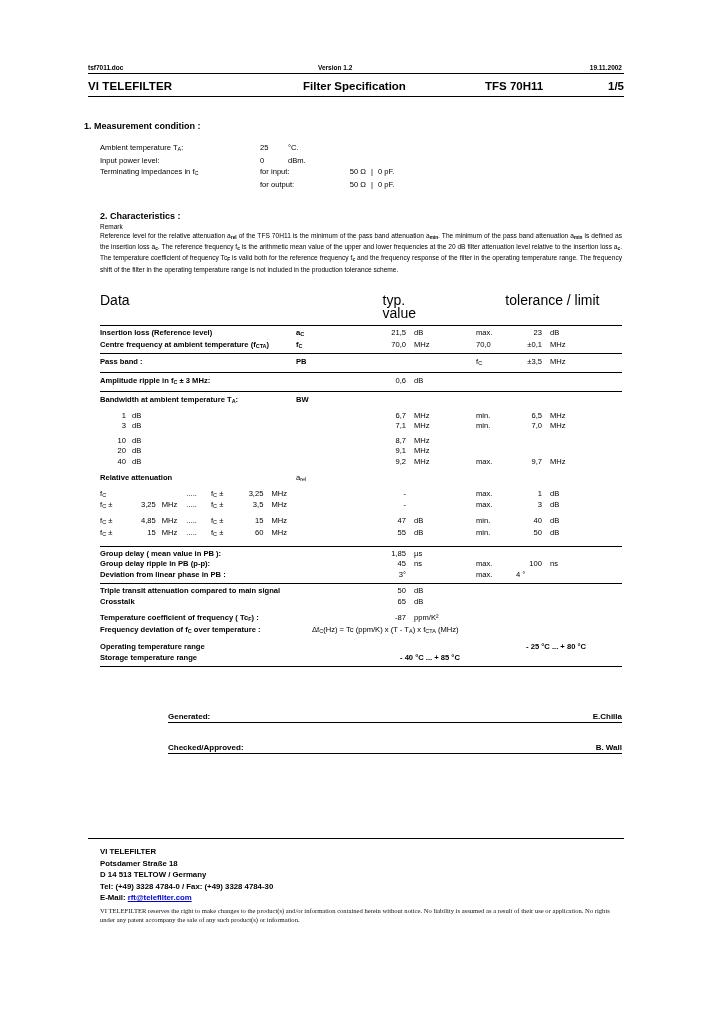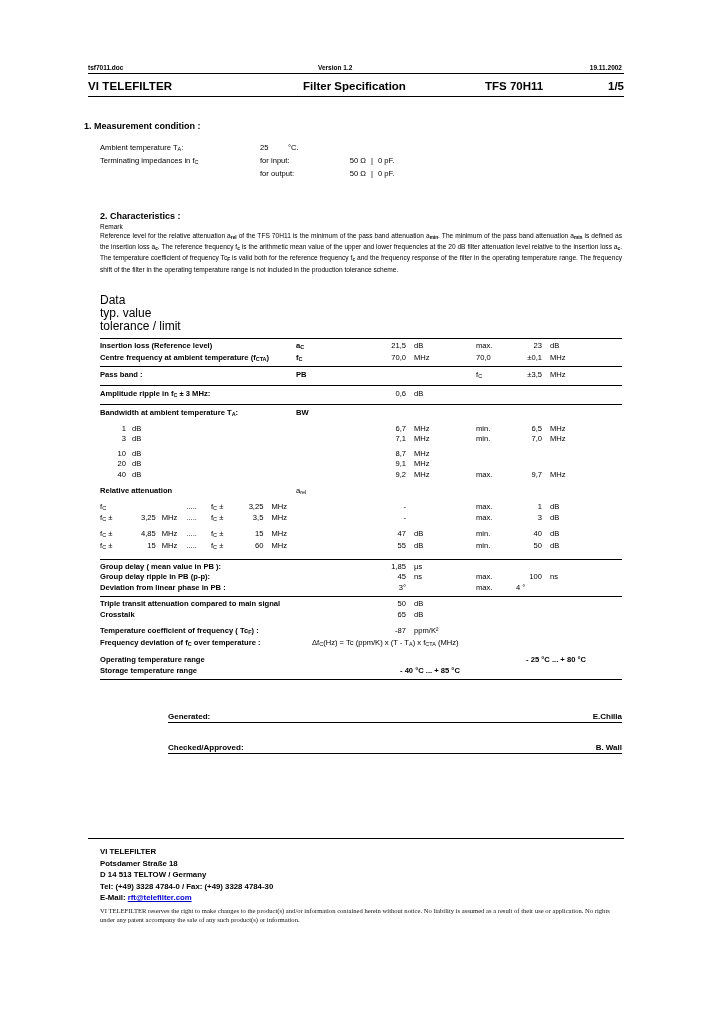--- a/index.html
+++ b/index.html
@@ -116,22 +116,21 @@
   .c-sym    { width: 76px; font-weight: bold;}
   .c-typ    { width: 34px; text-align: right; padding-right: 8px;}
   .c-typu   { width: 62px; }
   .c-lim    { width: 34px; }
   .c-limv   { width: 32px; text-align: right; padding-right: 8px;}
   .c-limu   { width: 60px; }
   .bold { font-weight: bold; }
   .hdr-row {
     line-height: 13px;
     padding-bottom: 5px;
-    font-size: 12px;
-    flex-direction: column;
+    font-size: 14px;
   }
   .hdr-row .c-name { font-weight: normal; }
   .pad2 { height: 4px; }
   .pad3 { height: 6px; }
 
   
   .sub-left { width: 196px; display: flex; }
   .sub-left .n1 { width: 26px; text-align: right; }
   .sub-left .n2 { width: 14px; padding-left: 6px;}
   .att-left { width: 196px; display: flex; }
@@ -213,20 +212,25 @@
 
   <div class="section-title" id="sec1-title">1. Measurement condition :</div>
 
   <div class="meas-block">
     <div class="meas-row">
       <span class="label"><span>Ambient temperature T</span><sub>A</sub><span>:</span></span>
       <span class="val">25</span>
       <span class="unit">°C.</span>
     </div>
     <div class="meas-row">
+      <span class="label">Input power level:</span>
+      <span class="val">0</span>
+      <span class="unit">dBm.</span>
+    </div>
+    <div class="meas-row">
       <span class="label"><span>Terminating impedances in f</span><sub>C</sub></span>
       <span class="sub">for input:</span>
       <span class="ohm">50 Ω</span>
       <span class="bar">|</span>
       <span class="cap">0 pF.</span>
     </div>
     <div class="meas-row">
       <span class="label"></span>
       <span class="sub">for output:</span>
       <span class="ohm">50 Ω</span>

